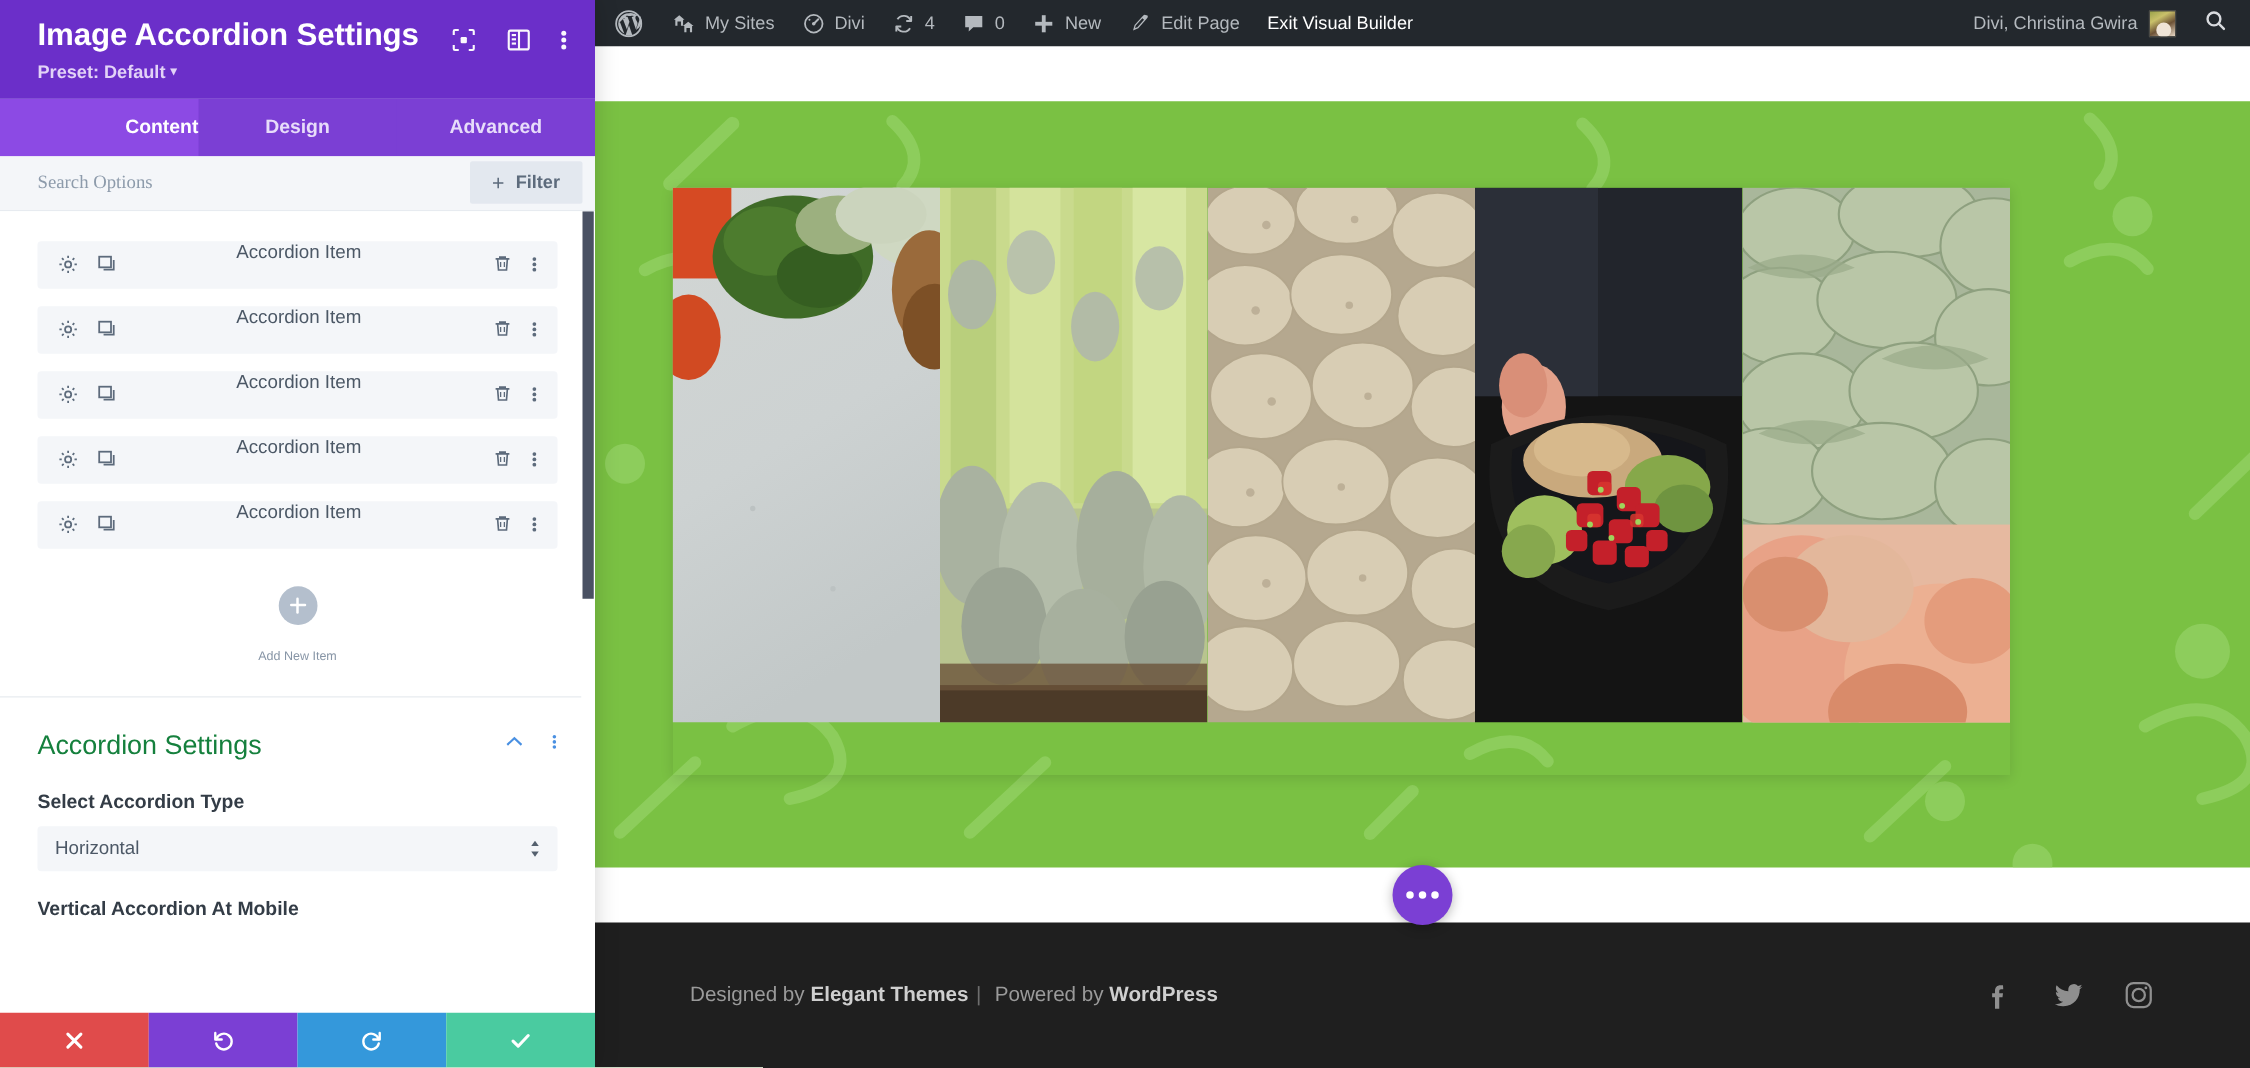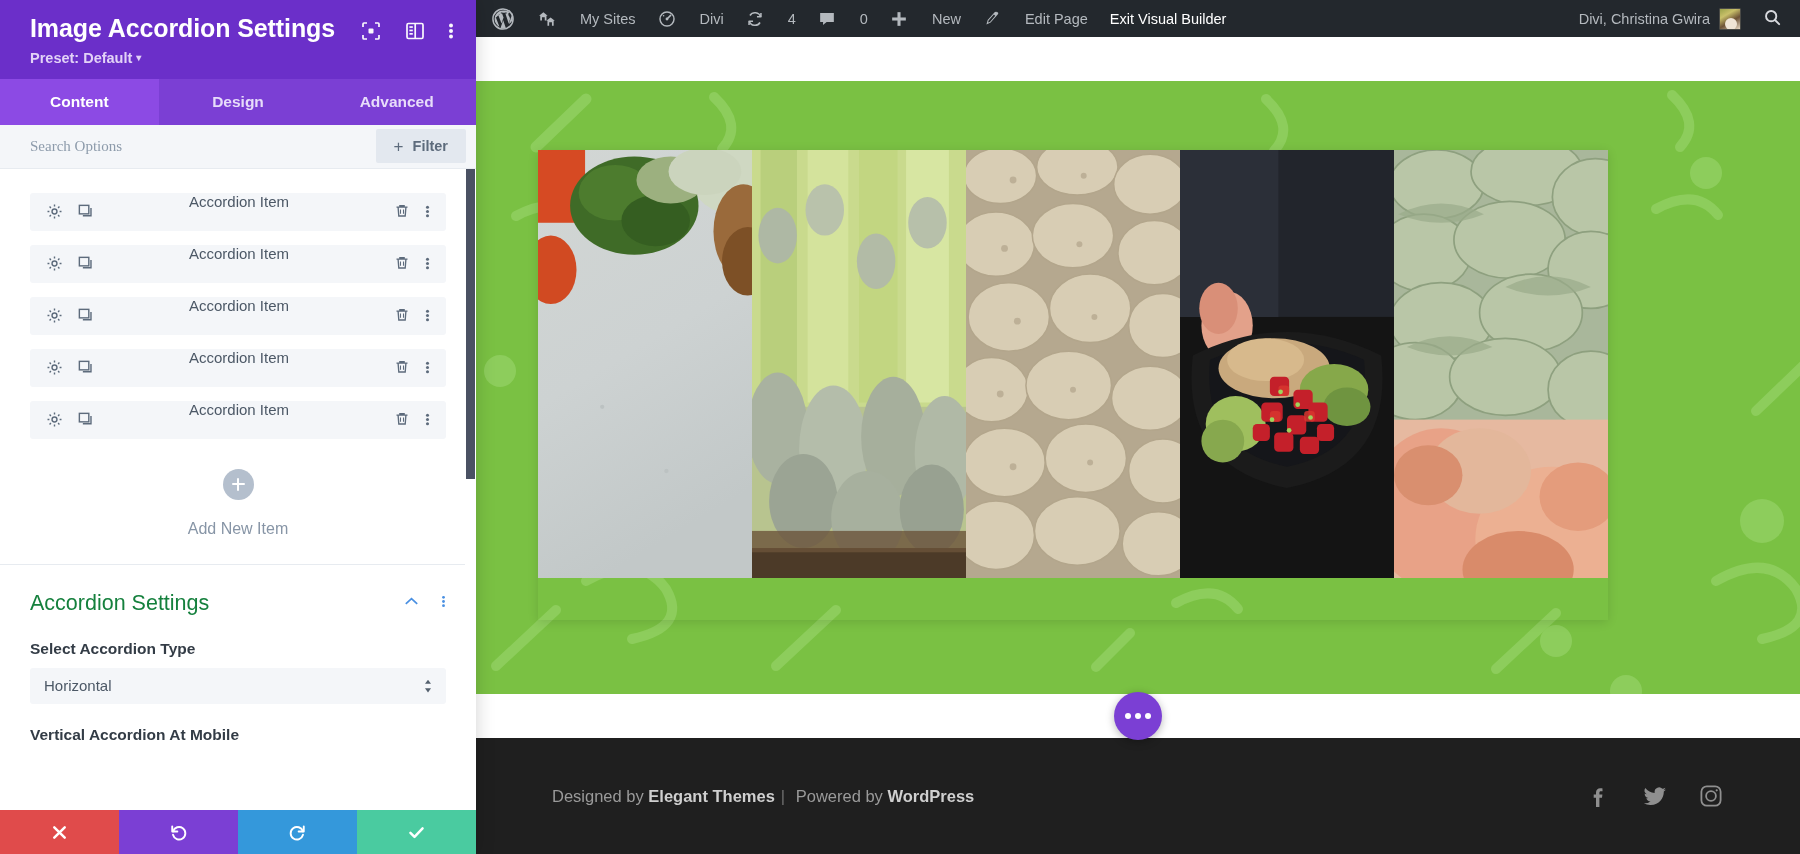--- a/index.html
+++ b/index.html
@@ -22,42 +22,42 @@
     z-index: 40;
     box-shadow: 0 0 18px rgba(0,0,0,.18);
   }
 
   .panel-header {
     background: #6b2fc9;
     padding: 14px 22px 12px 30px;
     position: relative;
     flex: 0 0 auto;
   }
-  .panel-header-row { display: flex; align-items: center; }
+  .panel-header-row { display: flex; align-items: flex-end; }
   .panel-title {
     color: #fff; font-size: 25px; font-weight: 700;
     letter-spacing: -.1px; line-height: 1.15; flex: 1 1 auto;
     white-space: nowrap;
   }
   .panel-header-icons { display: flex; align-items: center; gap: 22px; margin-top: 5px; }
   .hdr-icon { width: 22px; height: 22px; display:block; cursor: pointer; opacity: .97; }
   .panel-preset {
     color: #e2d2f7; font-size: 14.5px; font-weight: 700;
     margin-top: 7px; display: inline-block; cursor: pointer;
   }
   .caret-sm { display:inline-block; margin-left:4px; font-size: 10px; vertical-align: 2px; }
 
   
   .panel-tabs { display: flex; background: #7b3fd4; flex: 0 0 auto; }
   .panel-tab {
     flex: 1 1 0; text-align: center; padding: 14px 0 14px;
     color: #e7dcfa; font-size: 15.5px; font-weight: 700;
     cursor: pointer; background: #7b3fd4;
   }
-  .panel-tab.active { background: #8c4ae4; color: #fff; }
+  .panel-tab.active { background: #8c4ae4; color: #fff; text-align: right; }
 
   
   .panel-search {
     display: flex; align-items: center; justify-content: space-between;
     background: #f4f6f9; border-bottom: 1px solid #e7ebf0;
     padding: 0 10px 0 30px; height: 44px; flex: 0 0 auto;
   }
   .search-input {
     border: 0; background: transparent; outline: none;
     font-family: Liberation Serif, serif;
@@ -104,21 +104,21 @@
   .add-new-wrap { text-align: center; padding: 16px 0 26px; }
   .add-new-circle {
     width: 31px; height: 31px; border-radius: 50%; background: #b4bfcd;
     margin: 0 auto 10px; position: relative; cursor: pointer;
   }
   .add-new-circle:before, .add-new-circle:after {
     content: ""; position: absolute; background: #fff; border-radius: 1px;
   }
   .add-new-circle:before { width: 13px; height: 2.4px; left: 9px; top: 14.3px; }
   .add-new-circle:after  { height: 13px; width: 2.4px; top: 9px; left: 14.3px; }
-  .add-new-label { color: #8795a6; font-size: 16px; cursor: pointer; margin-top: 20px; }
+  .add-new-label { color: #8795a6; font-size: 10px; cursor: pointer; margin-top: 20px; }
 
   .section-divider { height: 1px; background: #e7ebf0; margin: 0; }
 
   .settings-section { padding: 26px 30px 0 30px; }
   .section-head { display: flex; align-items: center; }
   .section-title {
     color: #15803d; font-size: 21.5px; font-weight: 400; flex: 1 1 auto;
     cursor: pointer;
   }
   .section-head-icons { display: flex; align-items: center; gap: 20px; }
@@ -162,21 +162,21 @@
     position: absolute; left: 476px; top: 0; right: 0; bottom: 0;
     background: #fff; overflow: hidden;
   }
   #wp-adminbar {
     height: 37px; background: #23282d; display: flex; align-items: center;
     padding: 0 0 0 8px; color: #b4b9be; font-size: 14.5px;
     position: relative;
   }
   .ab-left { display: flex; align-items: center; }
   .ab-item {
-    display: flex; align-items: center; gap: 24px;
+    display: flex; align-items: center; gap: 8px;
     padding: 0 11px; height: 37px; cursor: pointer; color: #b4b9be;
     white-space: nowrap;
   }
   .ab-item svg { display: block; }
   .ab-spacer { flex: 1 1 auto; }
   .ab-right { display: flex; align-items: center; padding-right: 4px; }
   .ab-howdy { display: flex; align-items: center; gap: 9px; padding: 0 12px; cursor:pointer; color:#b4b9be;}
   .avatar {
     width: 22px; height: 22px; border-radius: 1px; display: block;
     background: linear-gradient(150deg,#9aa24a 0%,#c9c06a 30%,#6d5236 60%,#e8d9c6 100%);

